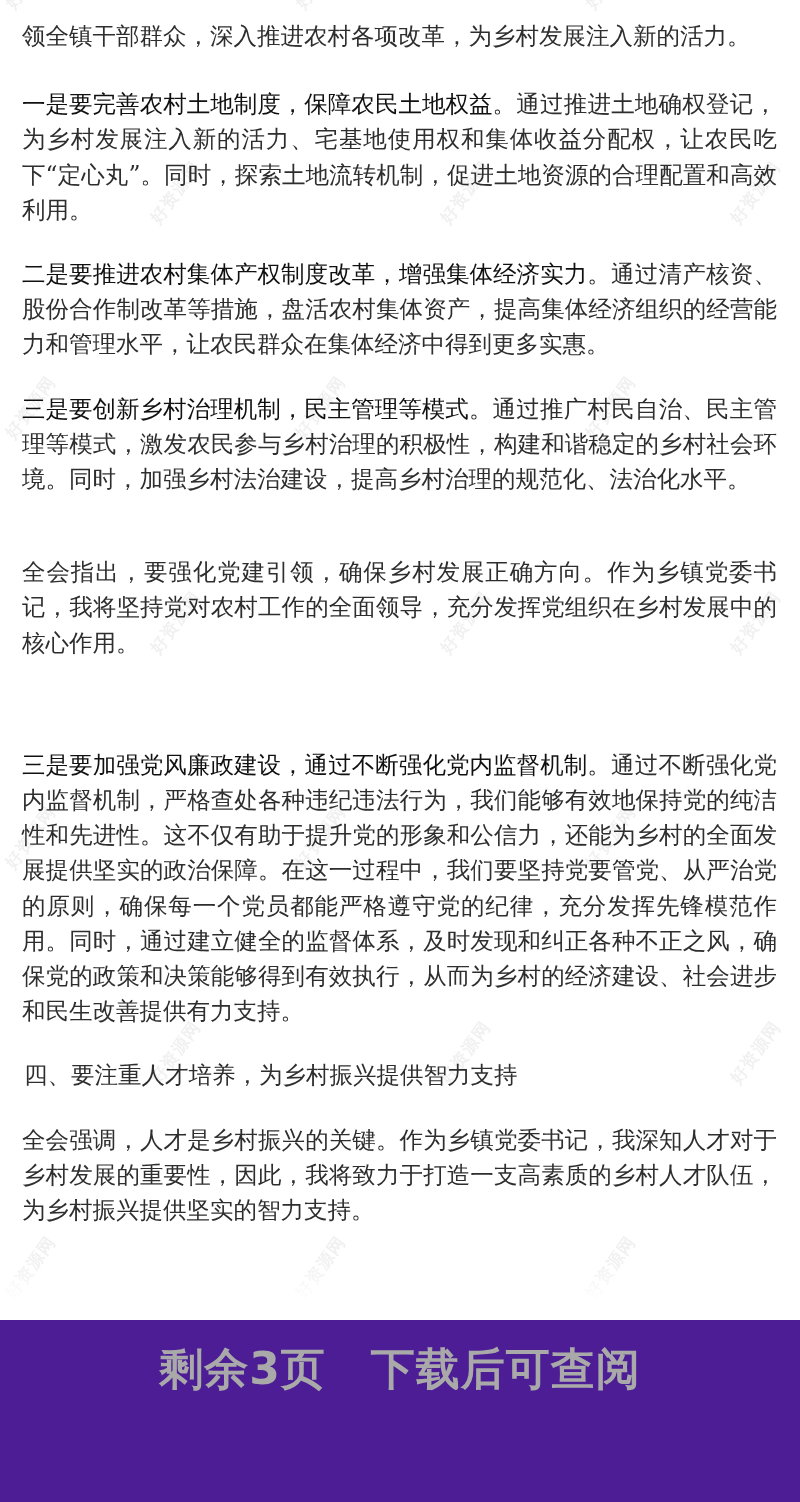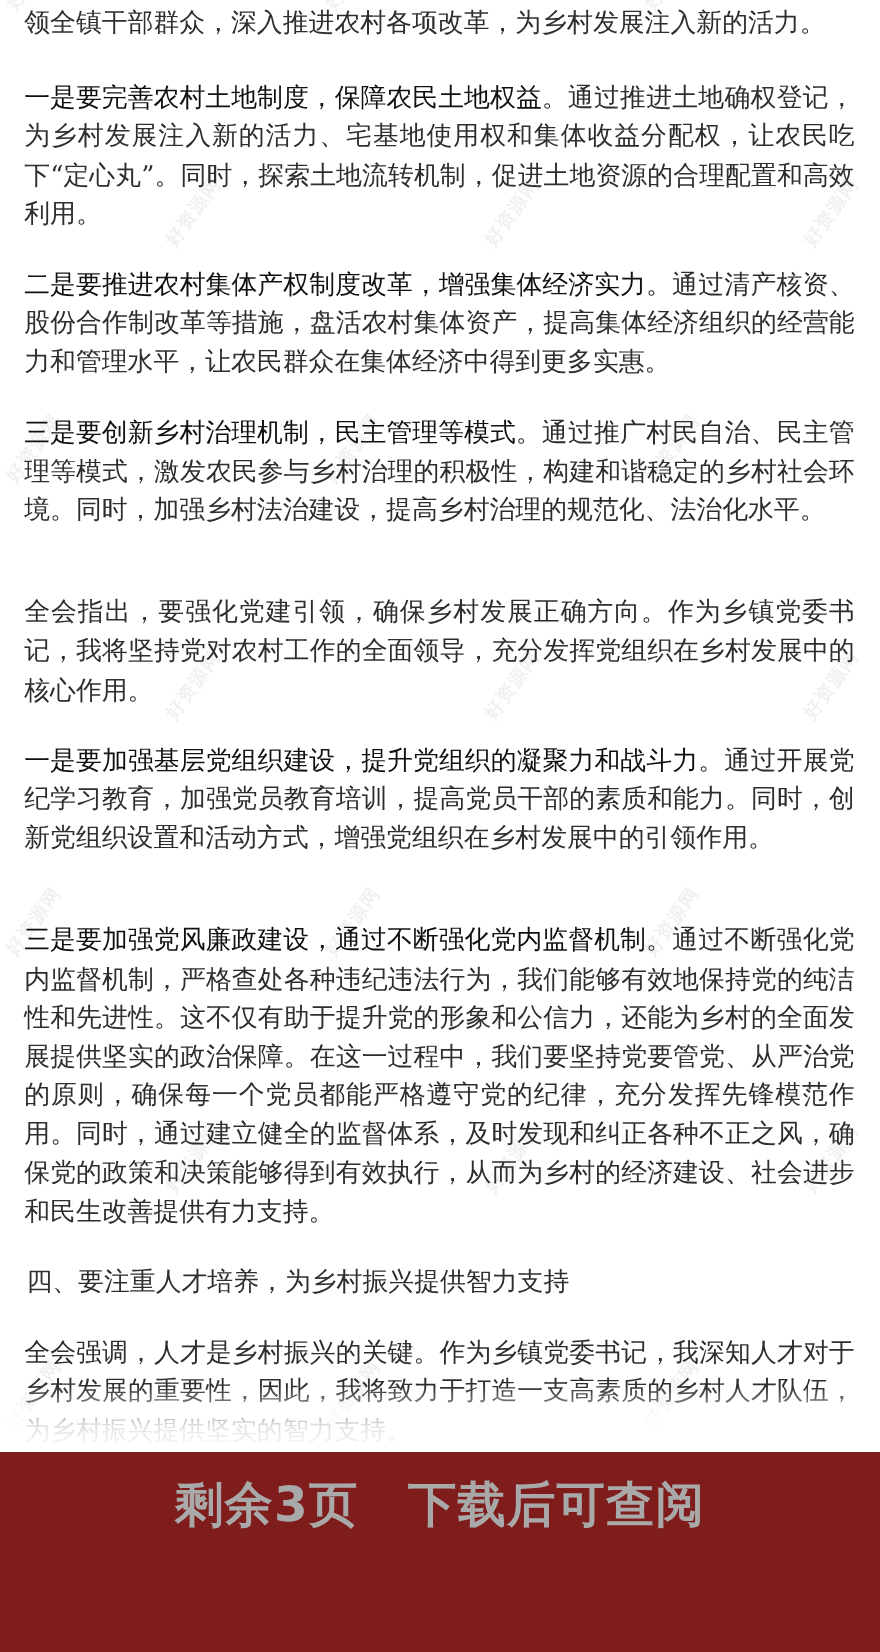--- a/index.html
+++ b/index.html
@@ -54,33 +54,33 @@
 
   .heading {
     font-size:23.5px;
     line-height:35.2px;
     color:#2e2e2e;
     padding-left:2px;
     font-family:"DejaVu Serif", serif;
   }
 
   
-  .first-line { margin-top:3px; }
+  .first-line { margin-top:19px; }
 
   
   #fade {
     position:absolute; z-index:3; left:0; right:0;
     bottom:182px; height:60px;
     background:linear-gradient(to bottom, rgba(255,255,255,0) 0%, rgba(255,255,255,0.85) 60%, #fff 100%);
     pointer-events:none;
   }
   #banner {
     position:absolute; z-index:4;
     left:0; right:0; bottom:0; height:182px;
-    background:#7f1d1d;
+    background:#4c1d95;
     display:flex; align-items:flex-start; justify-content:center;
     padding-top:20px;
   }
   #banner .banner-text {
     font-family:"DejaVu Sans", sans-serif;
     font-weight:bold;
     font-size:44px;
     line-height:58px;
     color:#a9a9a9;
     letter-spacing:1px;
@@ -145,23 +145,20 @@
 
 
   <div class="gap-md"></div>
 
   <div class="para">
     <span>全会指出，要强化党建引领，确保乡村发展正确方向。作为乡镇党委书记，我将坚持党对农村工作的全面领导，充分发挥党组织在乡村发展中的核心作用。</span>
   </div>
 
   <div class="gap-md"></div>
 
-  <div class="para">
-    <span class="lead">一是要加强基层党组织建设，提升党组织的凝聚力和战斗力</span><span>。通过开展党纪学习教育，加强党员教育培训，提高党员干部的素质和能力。同时，创新党组织设置和活动方式，增强党组织在乡村发展中的引领作用。</span>
-  </div>
 
   <div class="gap-md"></div>
 
 
   <div class="gap-md"></div>
 
   <div class="para">
     <span class="lead">三是要加强党风廉政建设，通过不断强化党内监督机制</span><span>。通过不断强化党内监督机制，严格查处各种违纪违法行为，我们能够有效地保持党的纯洁性和先进性。这不仅有助于提升党的形象和公信力，还能为乡村的全面发展提供坚实的政治保障。在这一过程中，我们要坚持党要管党、从严治党的原则，确保每一个党员都能严格遵守党的纪律，充分发挥先锋模范作用。同时，通过建立健全的监督体系，及时发现和纠正各种不正之风，确保党的政策和决策能够得到有效执行，从而为乡村的经济建设、社会进步和民生改善提供有力支持。</span>
   </div>
 

